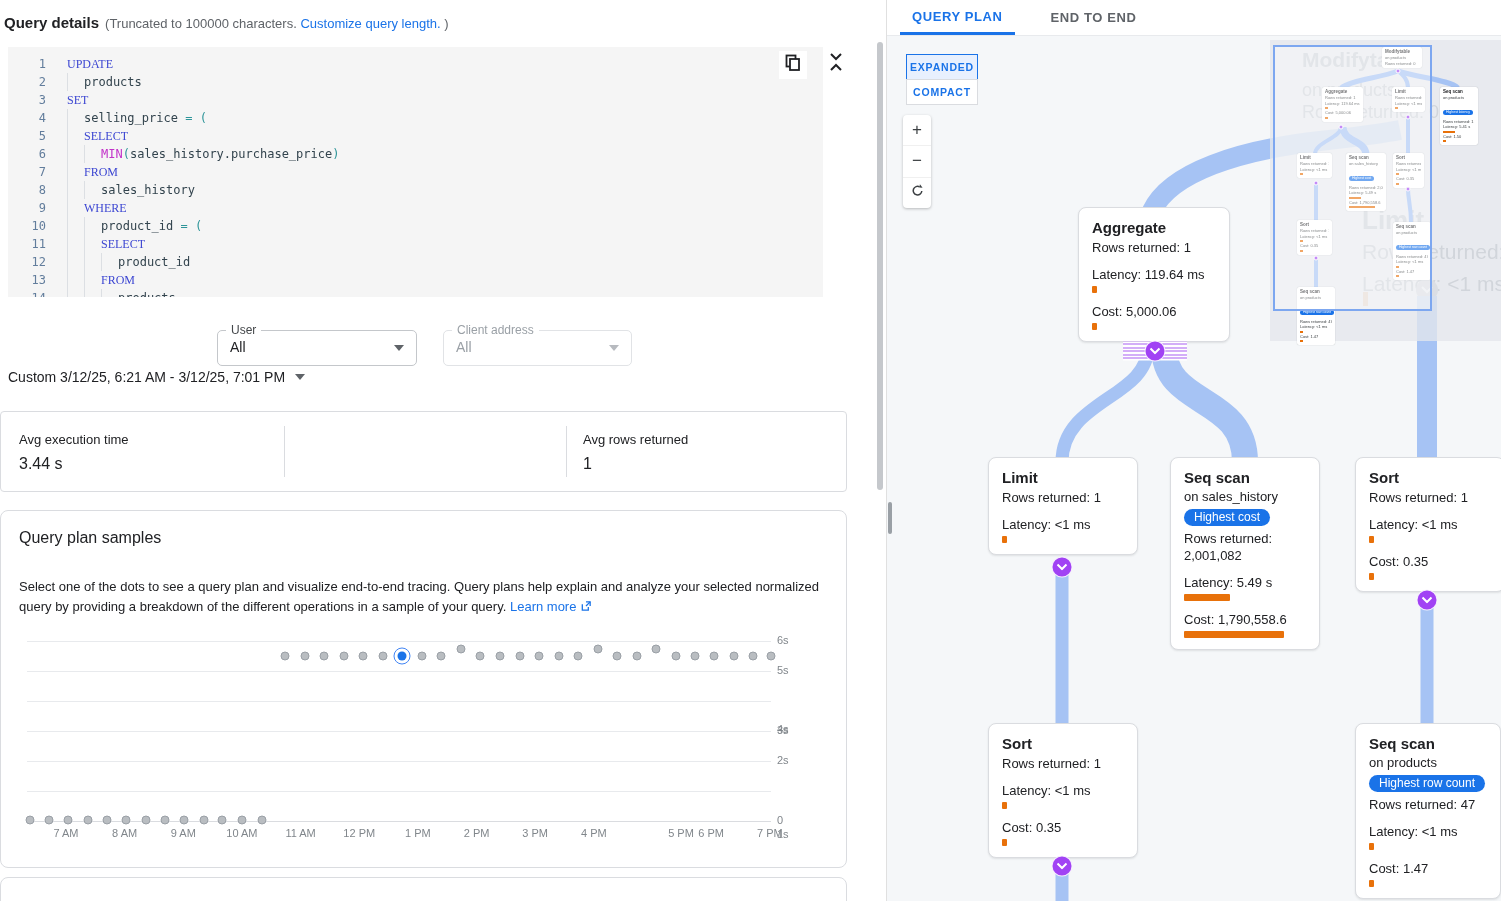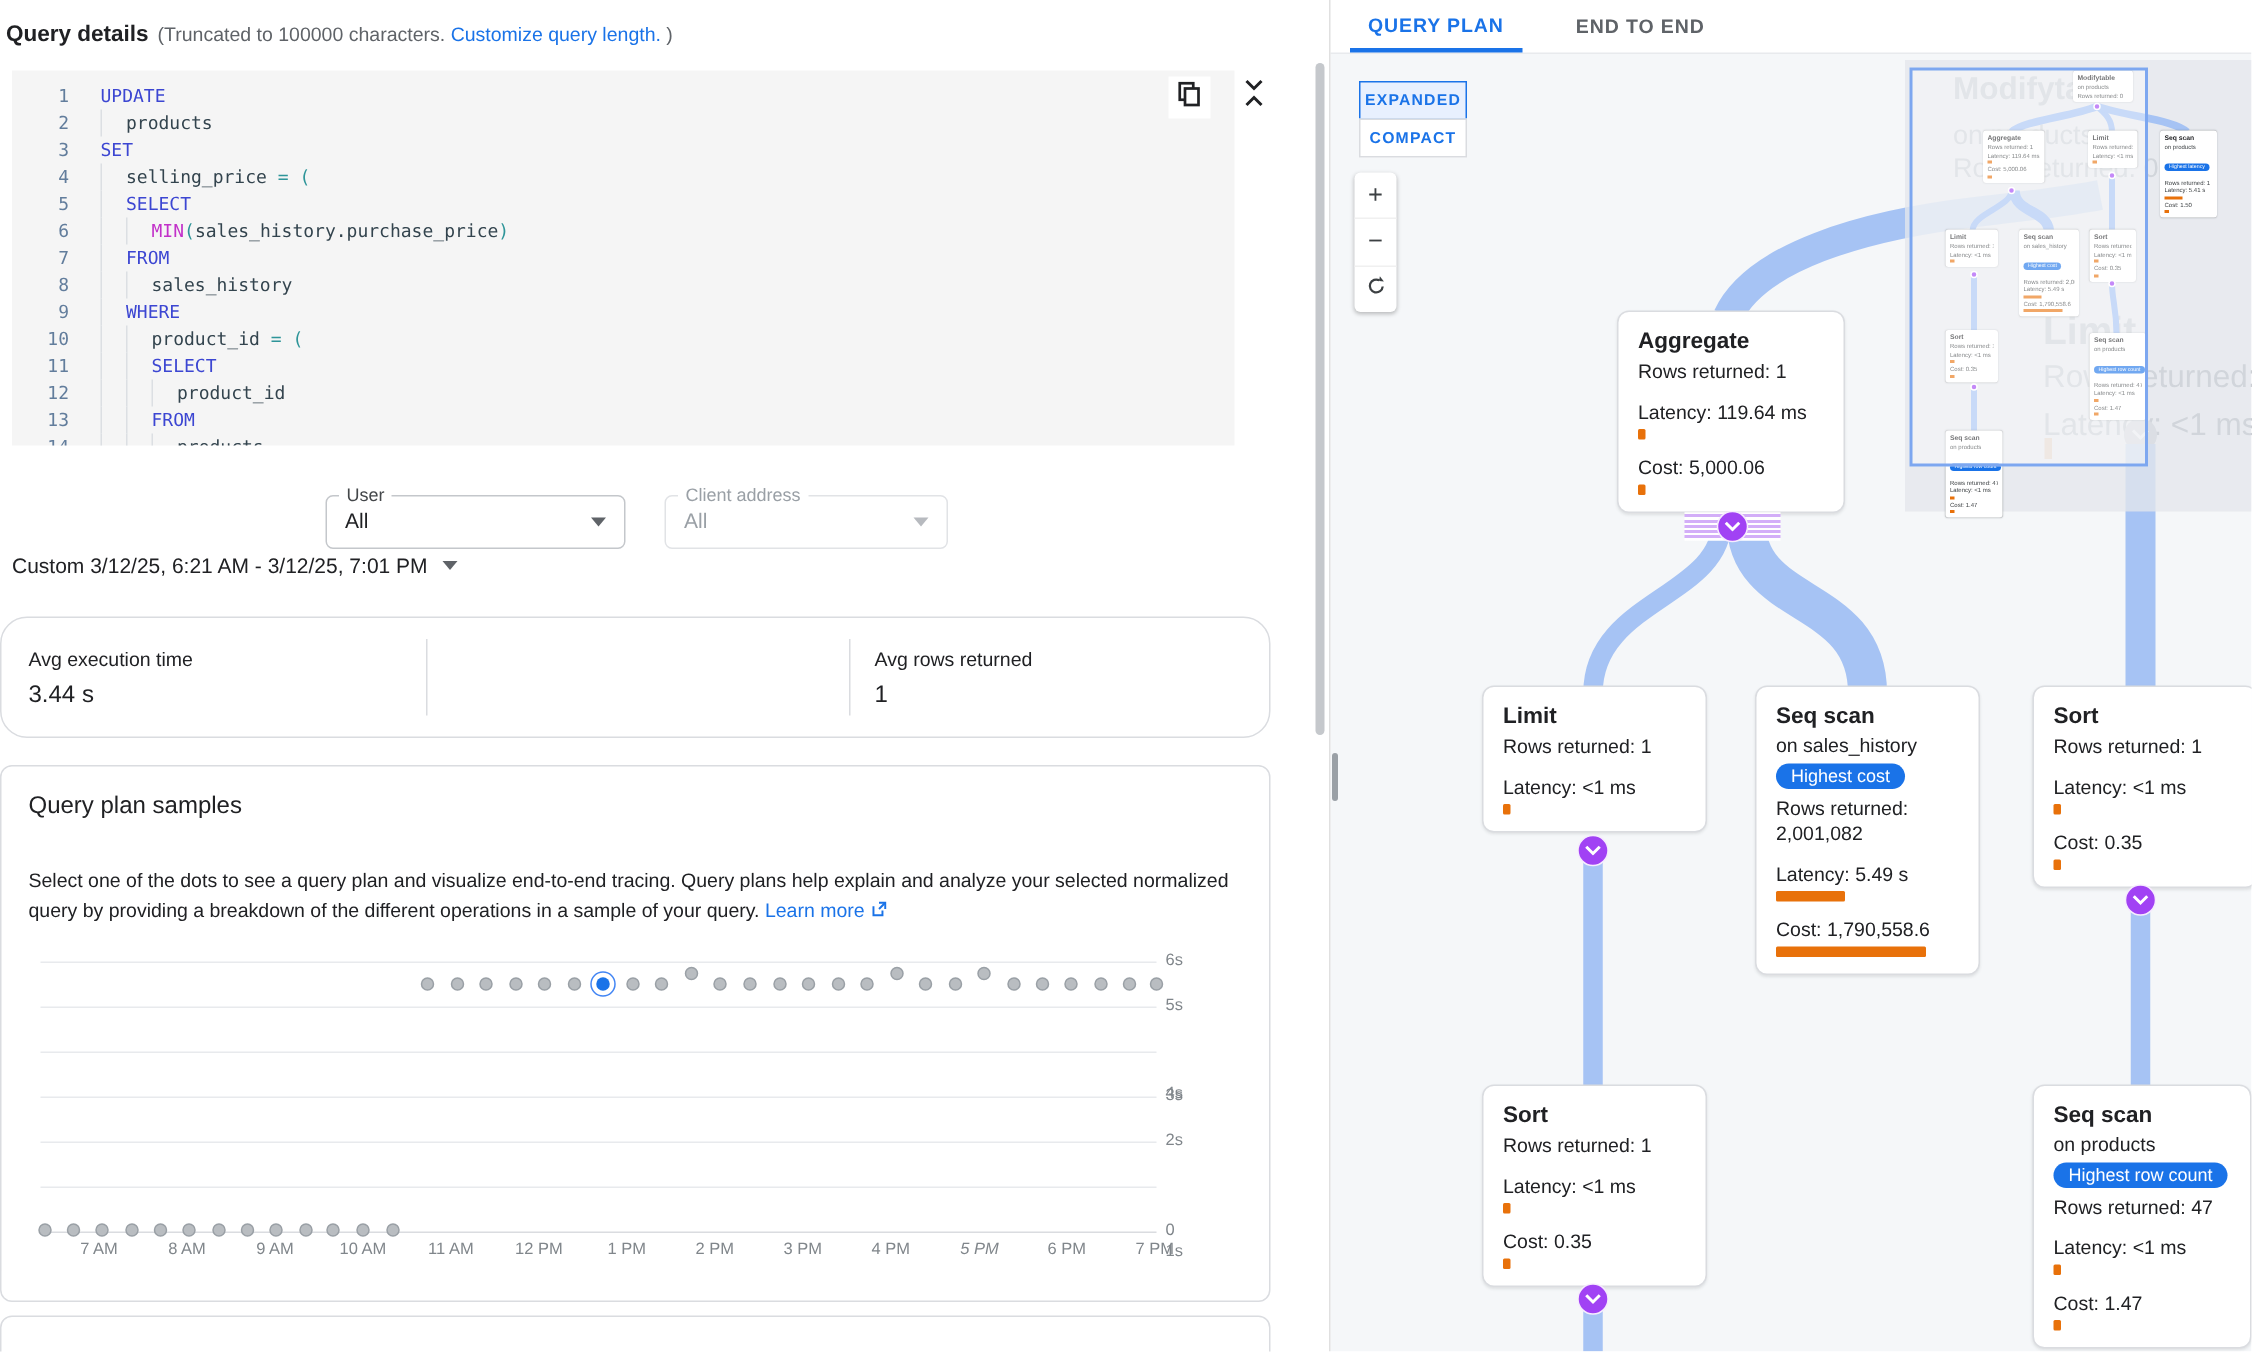--- a/index.html
+++ b/index.html
@@ -9,37 +9,37 @@
   
   #left-panel{position:absolute;left:0;top:0;width:877px;height:901px;background:#fff;z-index:10;}
   #qd-header{position:absolute;left:4px;top:14px;font-size:13px;color:#5f6368;white-space:nowrap;}
   #qd-header .ttl{font-size:15px;font-weight:700;color:#202124;margin-right:6px;}
   #code-block{position:absolute;left:8px;top:47px;width:815px;height:250px;background:#f5f5f5;overflow:hidden;
               font-family:"DejaVu Sans Mono","Liberation Mono",monospace;font-size:12px;padding-top:8px;box-sizing:border-box;}
   .code-line{display:flex;height:18px;line-height:18px;white-space:pre;}
   .code-line .ln{width:38px;text-align:right;color:#627d9c;flex:none;}
   .code-line .gap{width:21px;flex:none;}
   .code-line .ind{width:16px;flex:none;border-left:1px solid #dcdfe3;}
-  .tk-kw{color:#3c46d2;} .tk-id{color:#33444e;} .tk-fn{color:#c231c9;}
+  .tk-kw{color:#3c46d2;font-family:Liberation Serif, serif;} .tk-id{color:#33444e;} .tk-fn{color:#c231c9;}
   .tk-op,.tk-pr{color:#2e9599;}
   #copy-btn{position:absolute;left:779px;top:51px;width:28px;height:28px;background:#fff;display:flex;align-items:center;justify-content:center;cursor:pointer;}
   #collapse-btn{position:absolute;left:826px;top:50px;width:20px;height:28px;display:flex;align-items:center;justify-content:center;cursor:pointer;}
   
   .sel-field{position:absolute;height:34px;border:1px solid #c4c7cb;border-radius:5px;background:#fff;cursor:pointer;}
   .sel-field .flabel{position:absolute;left:8px;top:-8px;background:#fff;padding:0 5px;font-size:12px;color:#44474a;}
   .sel-field .fval{position:absolute;left:12px;top:8px;font-size:14px;color:#202124;}
   .sel-field .caret{position:absolute;right:12px;top:14px;width:0;height:0;border-left:5px solid transparent;border-right:5px solid transparent;border-top:6px solid #5f6368;}
   .sel-field.disabled{border-color:#e1e3e6;cursor:default;}
   .sel-field.disabled .flabel{color:#9aa0a6;}
   .sel-field.disabled .fval{color:#9aa0a6;}
   .sel-field.disabled .caret{border-top-color:#b7babf;}
   #time-range{position:absolute;left:8px;top:369px;font-size:14px;color:#202124;cursor:pointer;}
   #time-range .caret{display:inline-block;margin-left:10px;width:0;height:0;border-left:5px solid transparent;border-right:5px solid transparent;border-top:6px solid #5f6368;vertical-align:2px;}
   
-  #metrics-card{position:absolute;left:0;top:411px;width:845px;height:79px;border:1px solid #dadce0;border-radius:18px;background:#fff;}
+  #metrics-card{position:absolute;left:0;top:411px;width:845px;height:79px;border:1px solid #dadce0;border-radius:4px;background:#fff;}
   .metric-cell{position:absolute;top:0;height:100%;}
   .metric-cell .mlabel{position:absolute;top:20px;font-size:13px;color:#202124;}
   .metric-cell .mvalue{position:absolute;top:43px;font-size:16px;color:#202124;}
   .metric-div{position:absolute;top:14px;bottom:14px;width:1px;background:#dadce0;}
   
   #samples-card{position:absolute;left:0;top:510px;width:845px;height:356px;border:1px solid #dadce0;border-radius:8px;background:#fff;}
   #samples-title{position:absolute;left:18px;top:18px;font-size:16px;color:#202124;}
   #samples-rate{position:absolute;left:18px;top:48px;font-size:13px;color:#5f6368;white-space:nowrap;}
   #samples-desc1{position:absolute;left:18px;top:68px;font-size:13px;color:#202124;white-space:nowrap;}
   #samples-desc2{position:absolute;left:18px;top:88px;font-size:13px;color:#202124;white-space:nowrap;}
@@ -202,21 +202,21 @@
         <div class="xlab" style="left: 65px;">7 AM</div>
         <div class="xlab" style="left: 123.65px;">8 AM</div>
         <div class="xlab" style="left: 182.3px;">9 AM</div>
         <div class="xlab" style="left: 240.95px;">10 AM</div>
         <div class="xlab" style="left: 299.6px;">11 AM</div>
         <div class="xlab" style="left: 358.25px;">12 PM</div>
         <div class="xlab" style="left: 416.9px;">1 PM</div>
         <div class="xlab" style="left: 475.55px;">2 PM</div>
         <div class="xlab" style="left: 534.2px;">3 PM</div>
         <div class="xlab" style="left: 592.85px;">4 PM</div>
-        <div class="xlab" style="left: 652px; font-style: italic;">5 PM</div>
+        <div class="xlab" style="left: 680px;">5 PM</div>
         <div class="xlab" style="left: 710.15px;">6 PM</div>
         <div class="xlab" style="left: 768.8px;">7 PM</div>
         <div class="dot" style="left: 28.8325px; top: 308.5px;"></div>
         <div class="dot" style="left: 48.3825px; top: 308.5px;"></div>
         <div class="dot" style="left: 66.955px; top: 308.5px;"></div>
         <div class="dot" style="left: 87.4825px; top: 308.5px;"></div>
         <div class="dot" style="left: 106.055px; top: 308.5px;"></div>
         <div class="dot" style="left: 124.627px; top: 308.5px;"></div>
         <div class="dot" style="left: 145.155px; top: 308.5px;"></div>
         <div class="dot" style="left: 163.727px; top: 308.5px;"></div>

